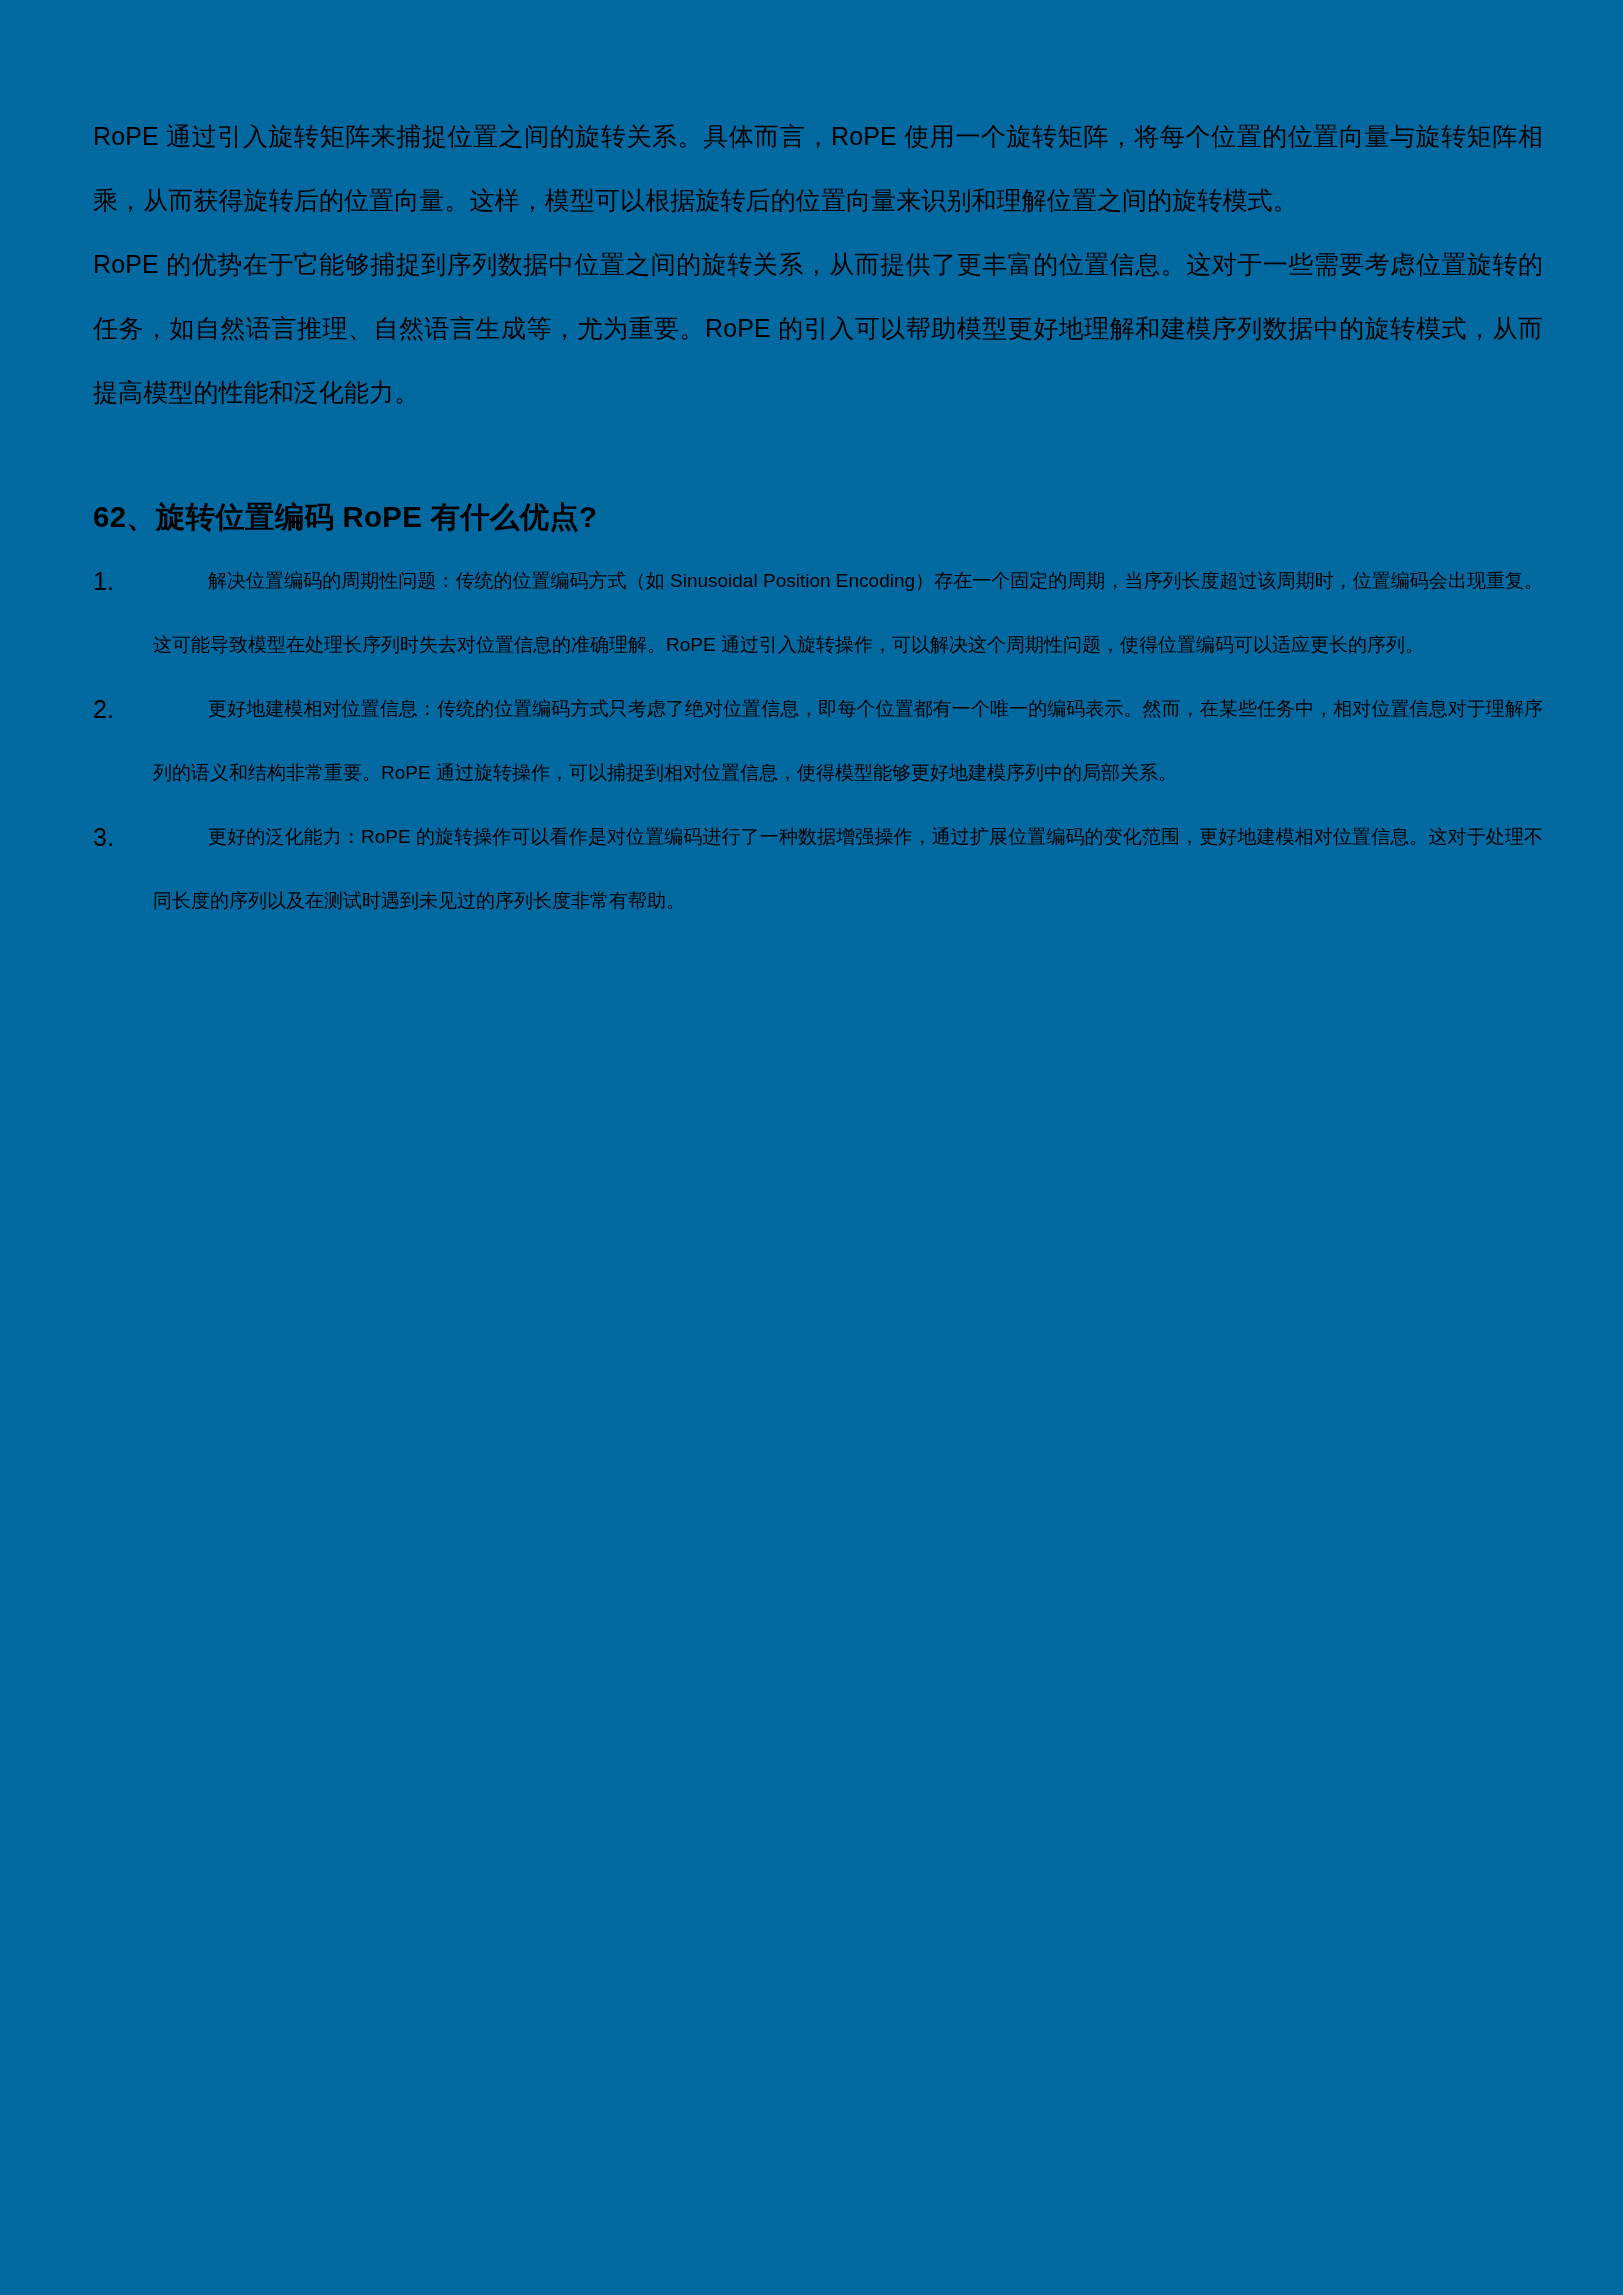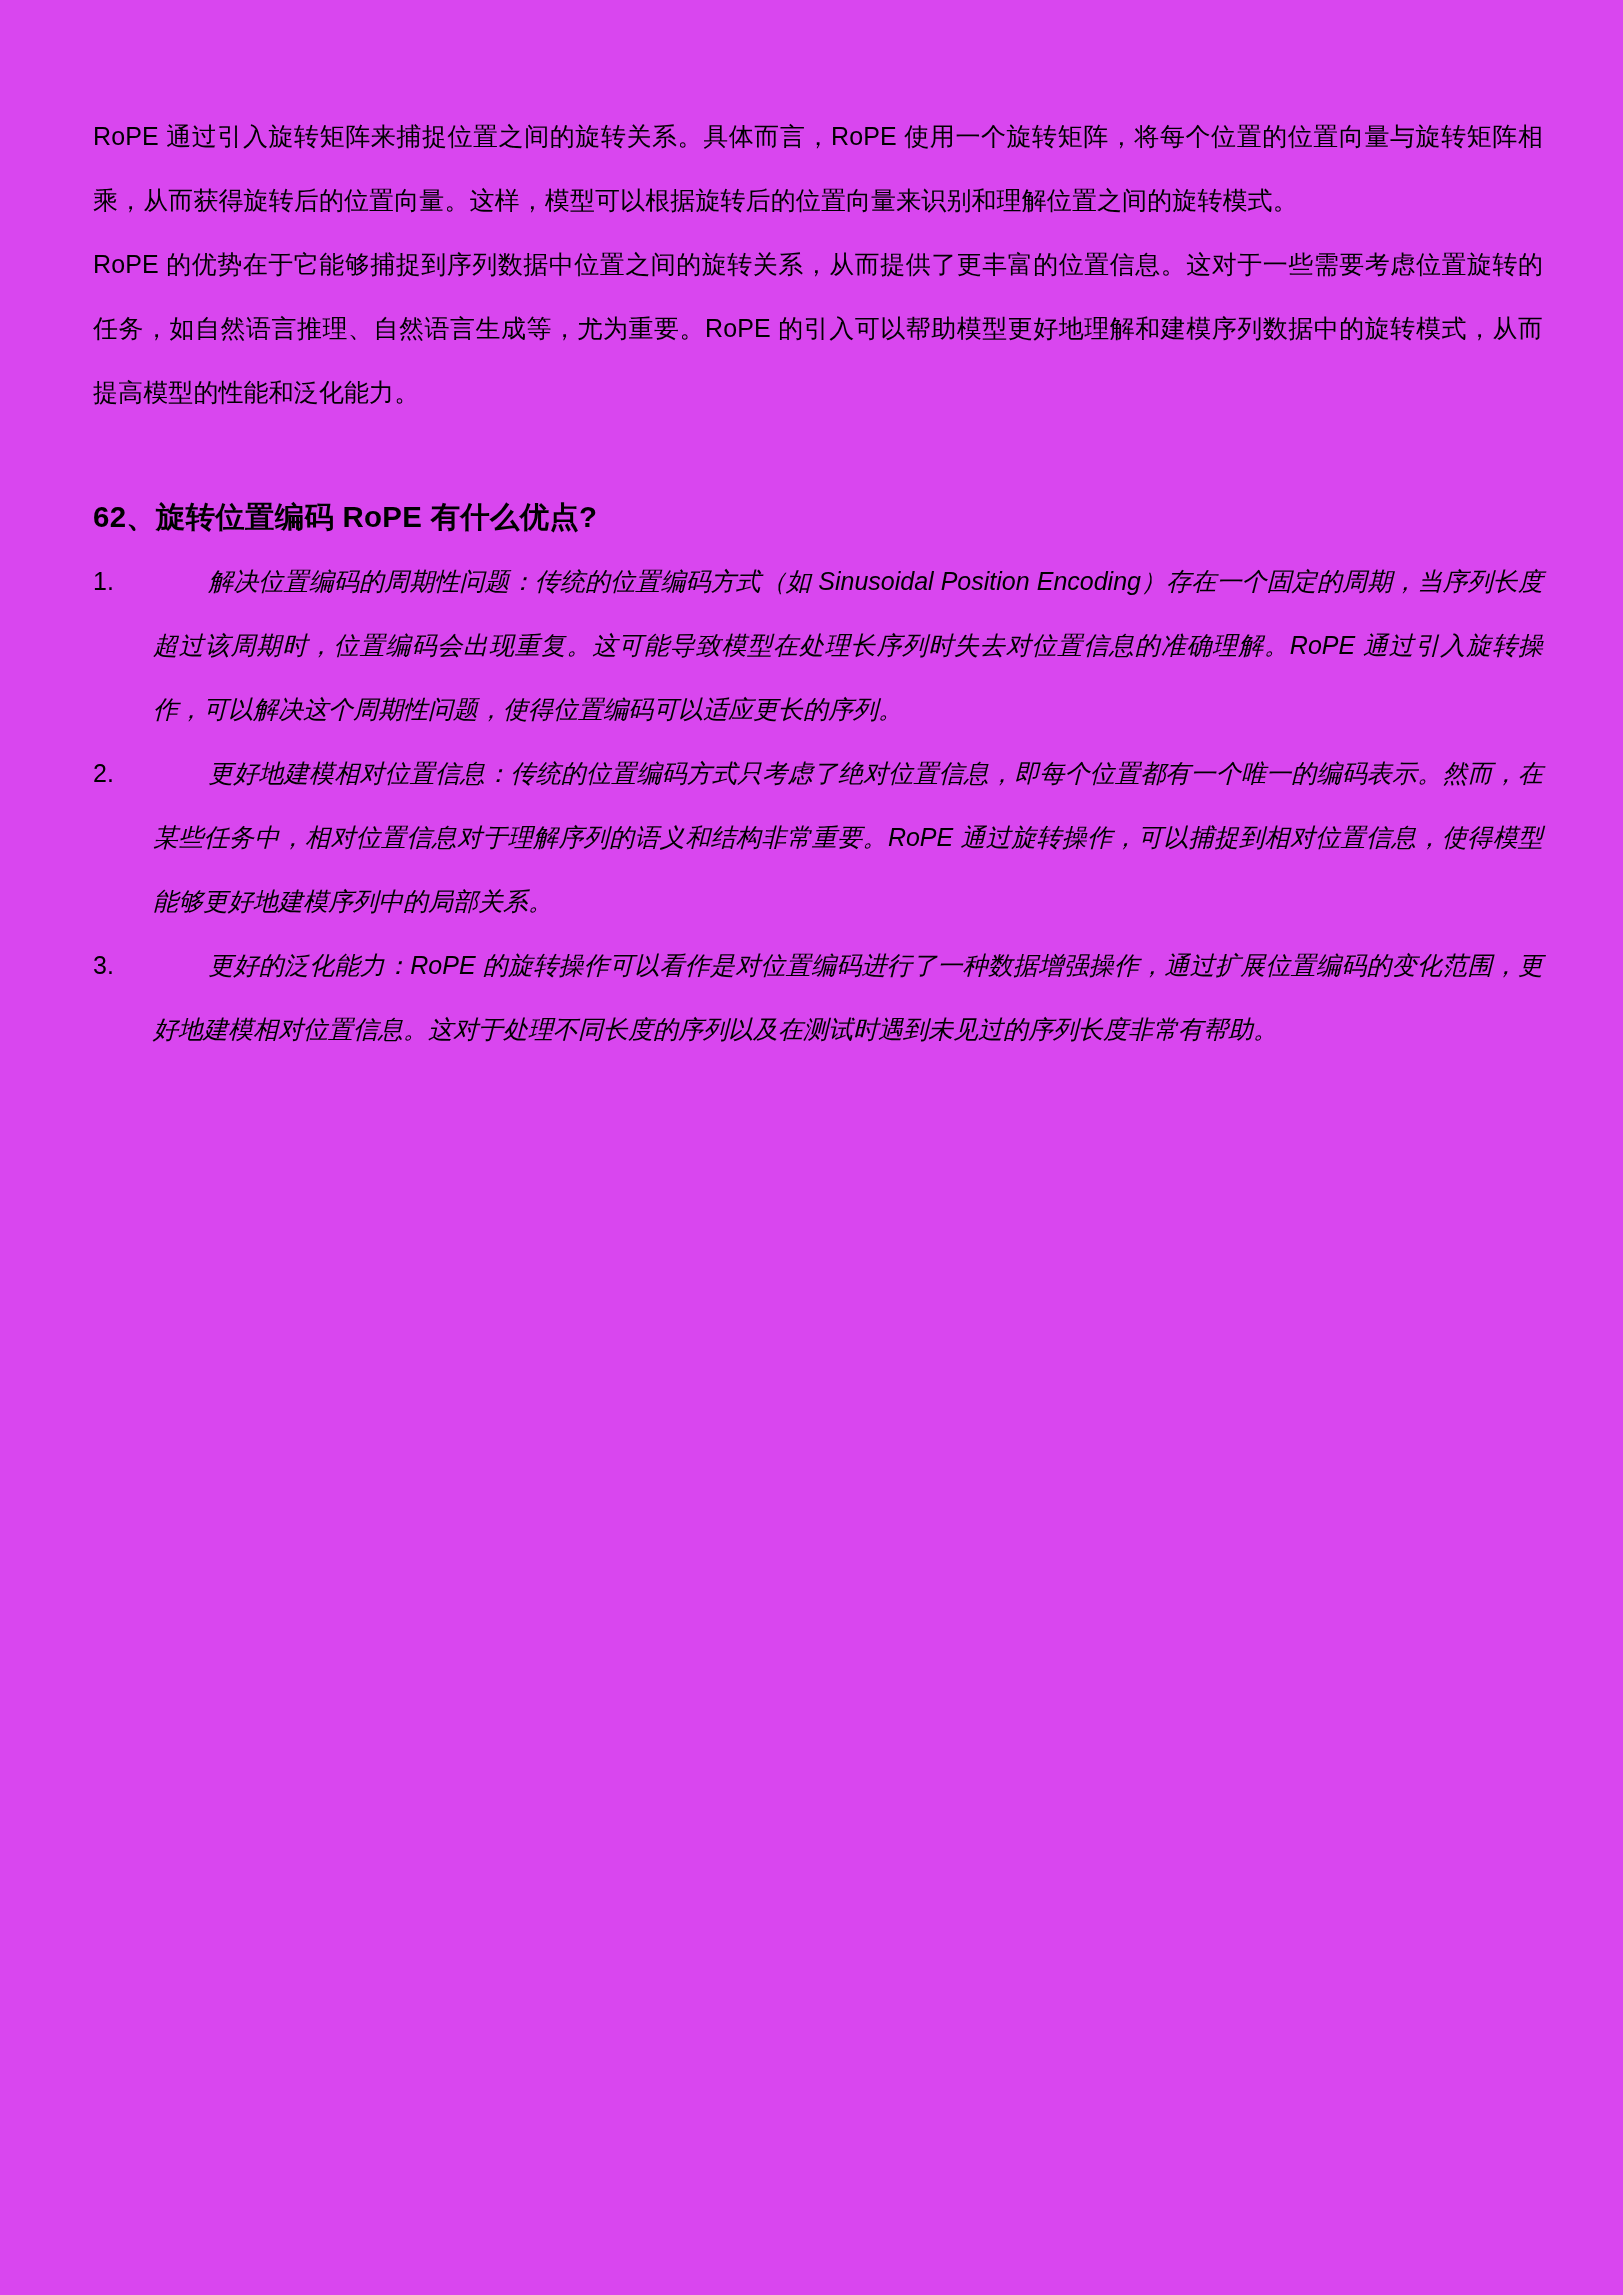--- a/index.html
+++ b/index.html
@@ -8,21 +8,21 @@
     background: #ffffff;
   }
   body {
     font-family: "Liberation Sans", "DejaVu Sans", sans-serif;
     color: #000000;
   }
   .page {
     position: relative;
     width: 1623px;
     height: 2295px;
-    background: #d946ef;
+    background: #0369a1;
     box-sizing: border-box;
     padding: 104px 82px 0 93px;
     overflow: hidden;
   }
   .doc-body {
     width: 1450px;
   }
   p.para {
     margin: 0 0 0 0;
     font-size: 25px;
@@ -63,26 +63,25 @@
     left: -60px;
     top: 0;
     font-size: 25px;
     line-height: 64px;
     font-weight: 400;
   }
   ol.points > li .marker::before {
     content: counter(pt) ".";
   }
   ol.points > li .li-body {
-    font-size: 25px;
+    font-size: 19px;
     line-height: 64px;
     text-align: justify;
     text-justify: inter-ideograph;
     word-break: break-word;
-    font-style: italic;
   }
   ol.points > li .li-body .lead-indent {
     display: inline-block;
     width: 55px;
   }
   .tail-para {
     font-size: 25px;
     line-height: 64px;
     text-align: justify;
     text-justify: inter-ideograph;

